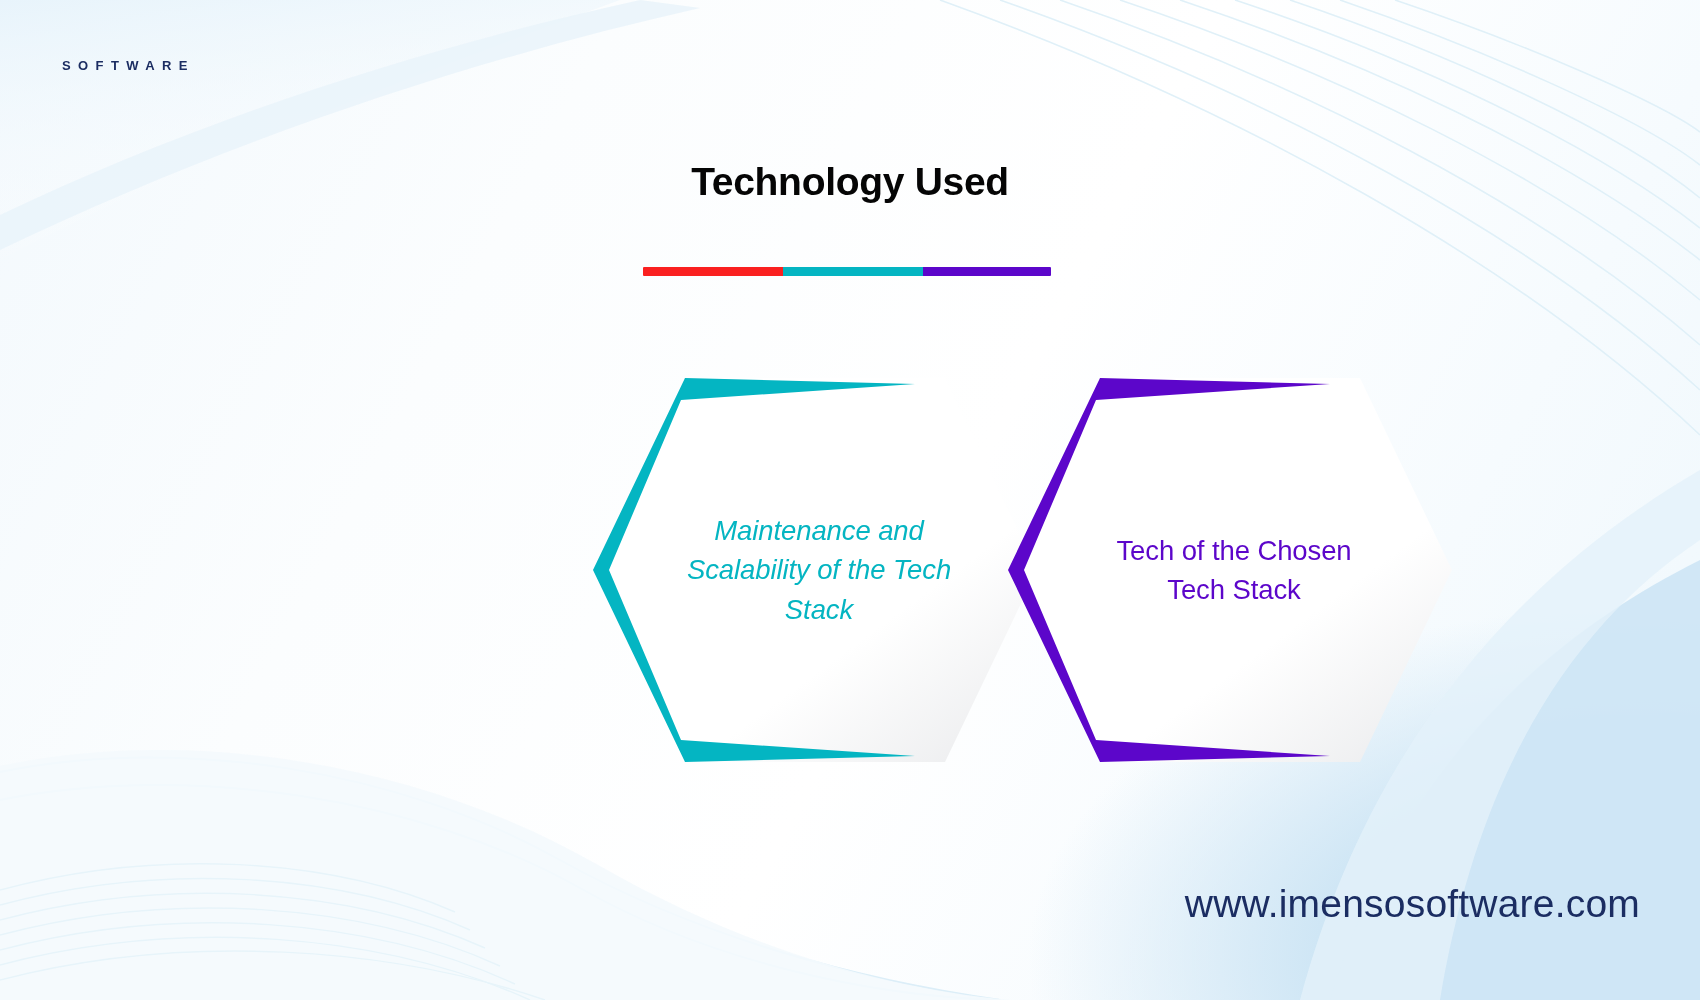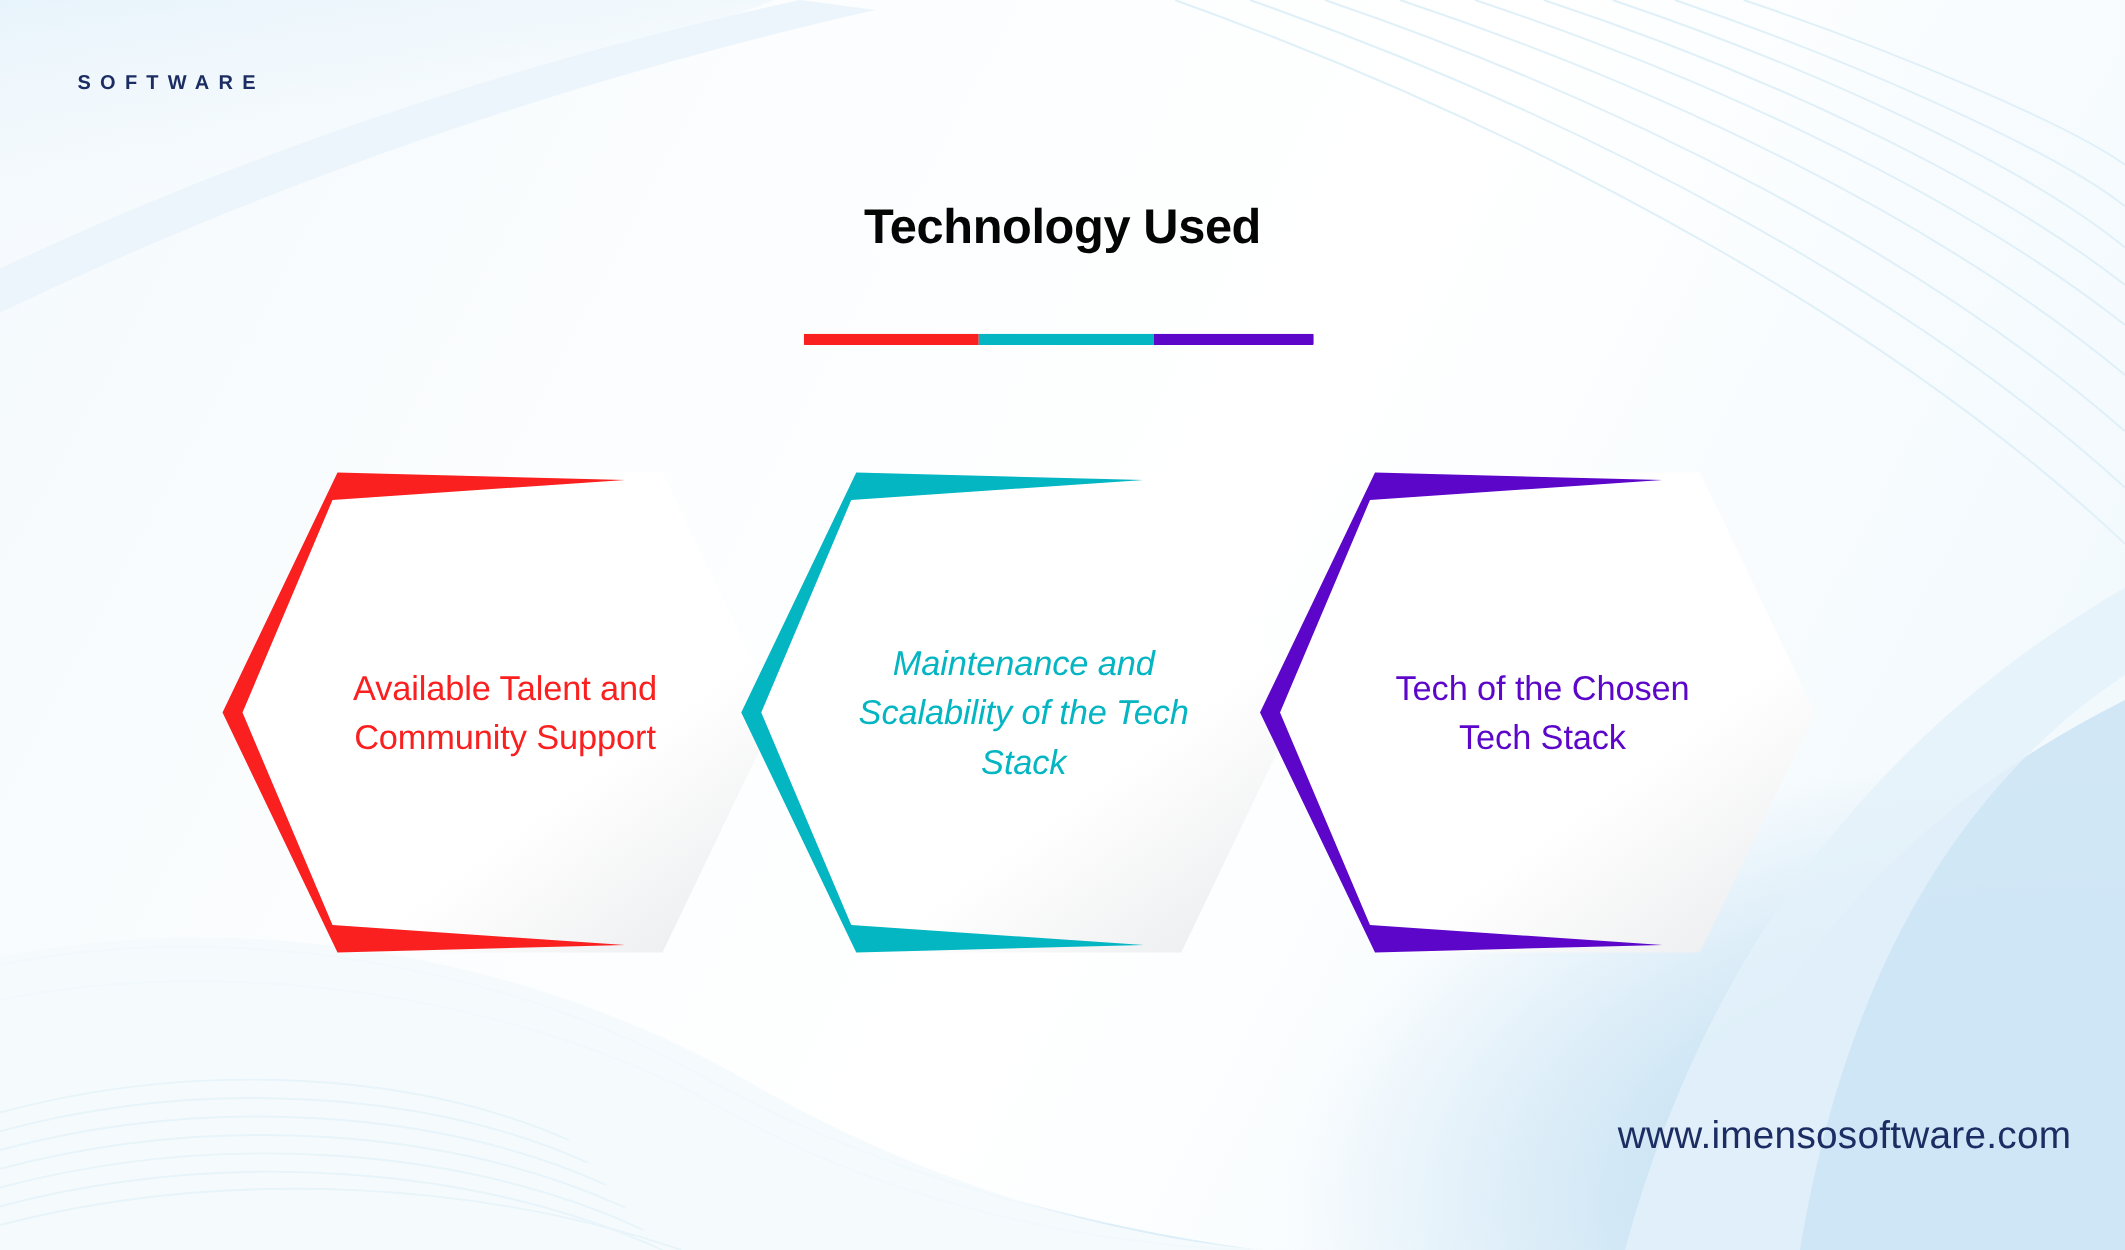--- a/index.html
+++ b/index.html
@@ -18,21 +18,21 @@
   
   .bg-svg { position:absolute; inset:0; width:1700px; height:1000px; pointer-events:none; }
 
   
   .logo { position:absolute; left:58px; top:52px; }
   .logo-word {
     font-size:43px; font-weight:700; letter-spacing:1.2px;
     color:#1b2d62; line-height:1; font-family:"Liberation Sans", sans-serif;
   }
   .logo-sub {
-    margin-top:6px; font-size:16px; font-weight:700; letter-spacing:7.4px;
+    margin-top:6px; font-size:13px; font-weight:700; letter-spacing:7.4px;
     color:#1b2d62; text-align:center; padding-left:4px;
   }
 
   
   .title {
     position:absolute; left:0; top:160px; width:1700px; text-align:center;
     font-size:39px; font-weight:700; color:#050505; letter-spacing:-0.3px;
   }
   .divider {
     position:absolute; top:267px; left:643px; width:408px; height:9px;
@@ -49,22 +49,22 @@
   .hex svg { position:absolute; inset:0; width:460px; height:400px; }
   .hex-label {
     position:absolute; left:0; top:0; width:460px; height:400px;
     display:flex; align-items:center; justify-content:center; text-align:center;
     padding:0 78px 0 86px;
     font-size:27.5px; font-weight:500; line-height:1.42; letter-spacing:-0.1px;
   }
 
   
   .footer-url {
-    position:absolute; right:43px; bottom:74px;
-    font-size:31px; font-weight:500; color:#1b2d62; letter-spacing:0.2px;
+    position:absolute; right:60px; bottom:74px;
+    font-size:39px; font-weight:500; color:#1b2d62; letter-spacing:0.2px;
   }
 </style>
 </head>
 <body>
 
 <div id="stage">
 
   <svg class="bg-svg" viewBox="0 0 1700 1000" preserveAspectRatio="none" aria-hidden="true">
     <defs>
       <linearGradient id="blueWash" x1="0" y1="0" x2="1" y2="1">
@@ -119,34 +119,20 @@
   <div class="title">Technology Used</div>
 
   <div class="divider">
     <span class="seg-red" style="background: rgb(250, 32, 32);"></span>
     <span class="seg-teal" style="background: rgb(4, 181, 194);"></span>
     <span class="seg-purple" style="background: rgb(92, 6, 202);"></span>
   </div>
 
   <div class="hex-row">
 
-    <div class="hex" id="hex1" style="left:170px;">
-      <svg viewBox="0 0 460 400" aria-hidden="true">
-        <defs>
-          <linearGradient id="hexShade1" x1="0.15" y1="0" x2="1" y2="1">
-            <stop offset="0%" stop-color="#ffffff"></stop>
-            <stop offset="62%" stop-color="#ffffff"></stop>
-            <stop offset="100%" stop-color="#e9eaec"></stop>
-          </linearGradient>
-        </defs>
-        <polygon points="100,8 360,8 452,200 360,392 100,392 8,200" fill="url(#hexShade1)"></polygon>
-        <polygon class="accent1" points="100,8 330,14 96,30 24,200 96,370 330,386 100,392 8,200" fill="#fa2020"></polygon>
-      </svg>
-      <div class="hex-label" style="color: rgb(250, 32, 32);">Available Talent and Community Support</div>
-    </div>
 
     <div class="hex" id="hex2" style="left:585px;">
       <svg viewBox="0 0 460 400" aria-hidden="true">
         <defs>
           <linearGradient id="hexShade2" x1="0.15" y1="0" x2="1" y2="1">
             <stop offset="0%" stop-color="#ffffff"></stop>
             <stop offset="62%" stop-color="#ffffff"></stop>
             <stop offset="100%" stop-color="#e9eaec"></stop>
           </linearGradient>
         </defs>

